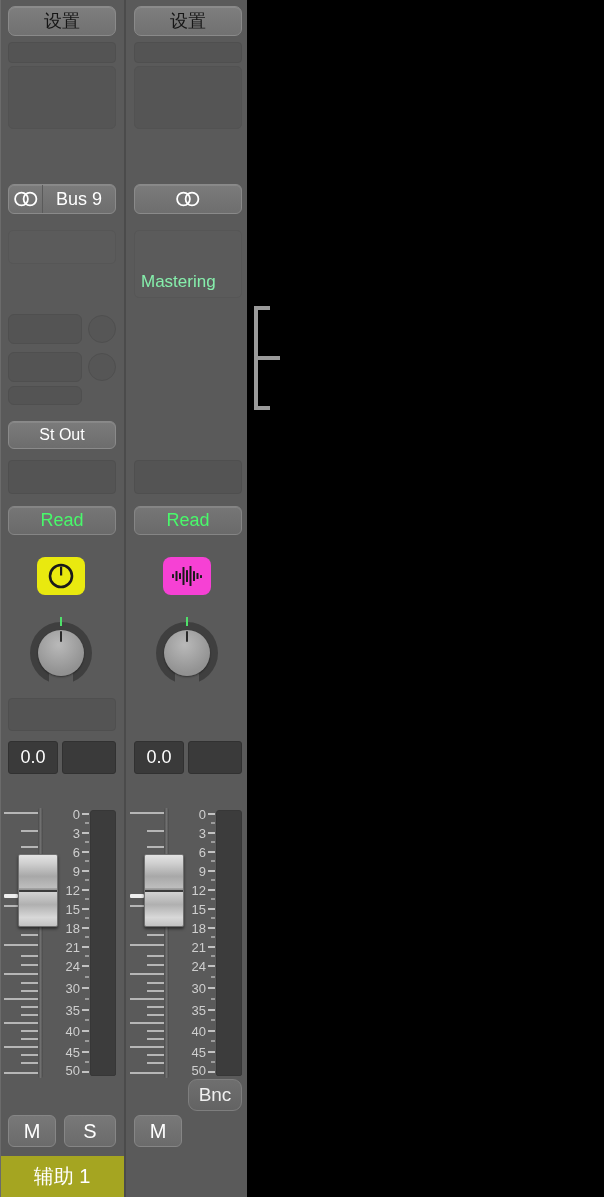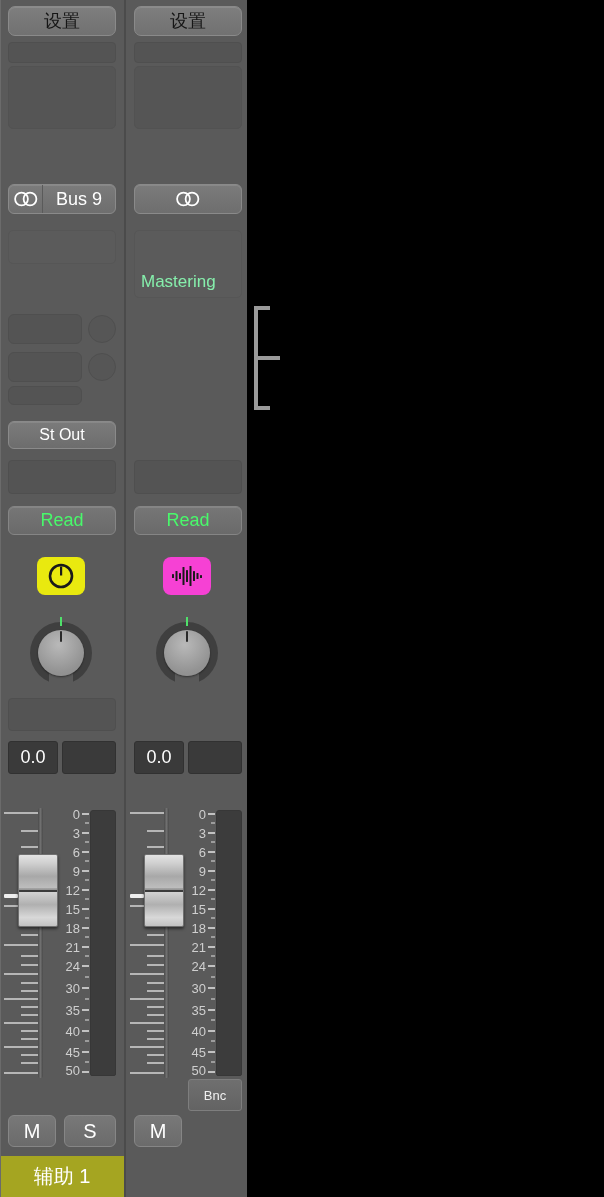--- a/index.html
+++ b/index.html
@@ -193,24 +193,24 @@
 
   
   .msbtn {
     position:absolute; height:32px; border-radius:6px;
     background: linear-gradient(#787878, #6b6b6b);
     border:1px solid #868686;
     color:#ffffff; font-size:20px;
     display:flex; align-items:center; justify-content:center;
   }
   .bncbtn {
-    position:absolute; height:32px; border-radius:3px;
+    position:absolute; height:32px; border-radius:9px;
     background: linear-gradient(#6f6f6f, #636363);
     border:1px solid #7e7e7e;
-    color:#f0f0f0; font-size:13px;
+    color:#f0f0f0; font-size:19px;
     display:flex; align-items:center; justify-content:center;
   }
 
   
   .namestrip {
     position:absolute; bottom:0; height:41px;
     display:flex; align-items:center; justify-content:center;
     color:#ffffff; font-size:20px; white-space:nowrap;
   }
 

